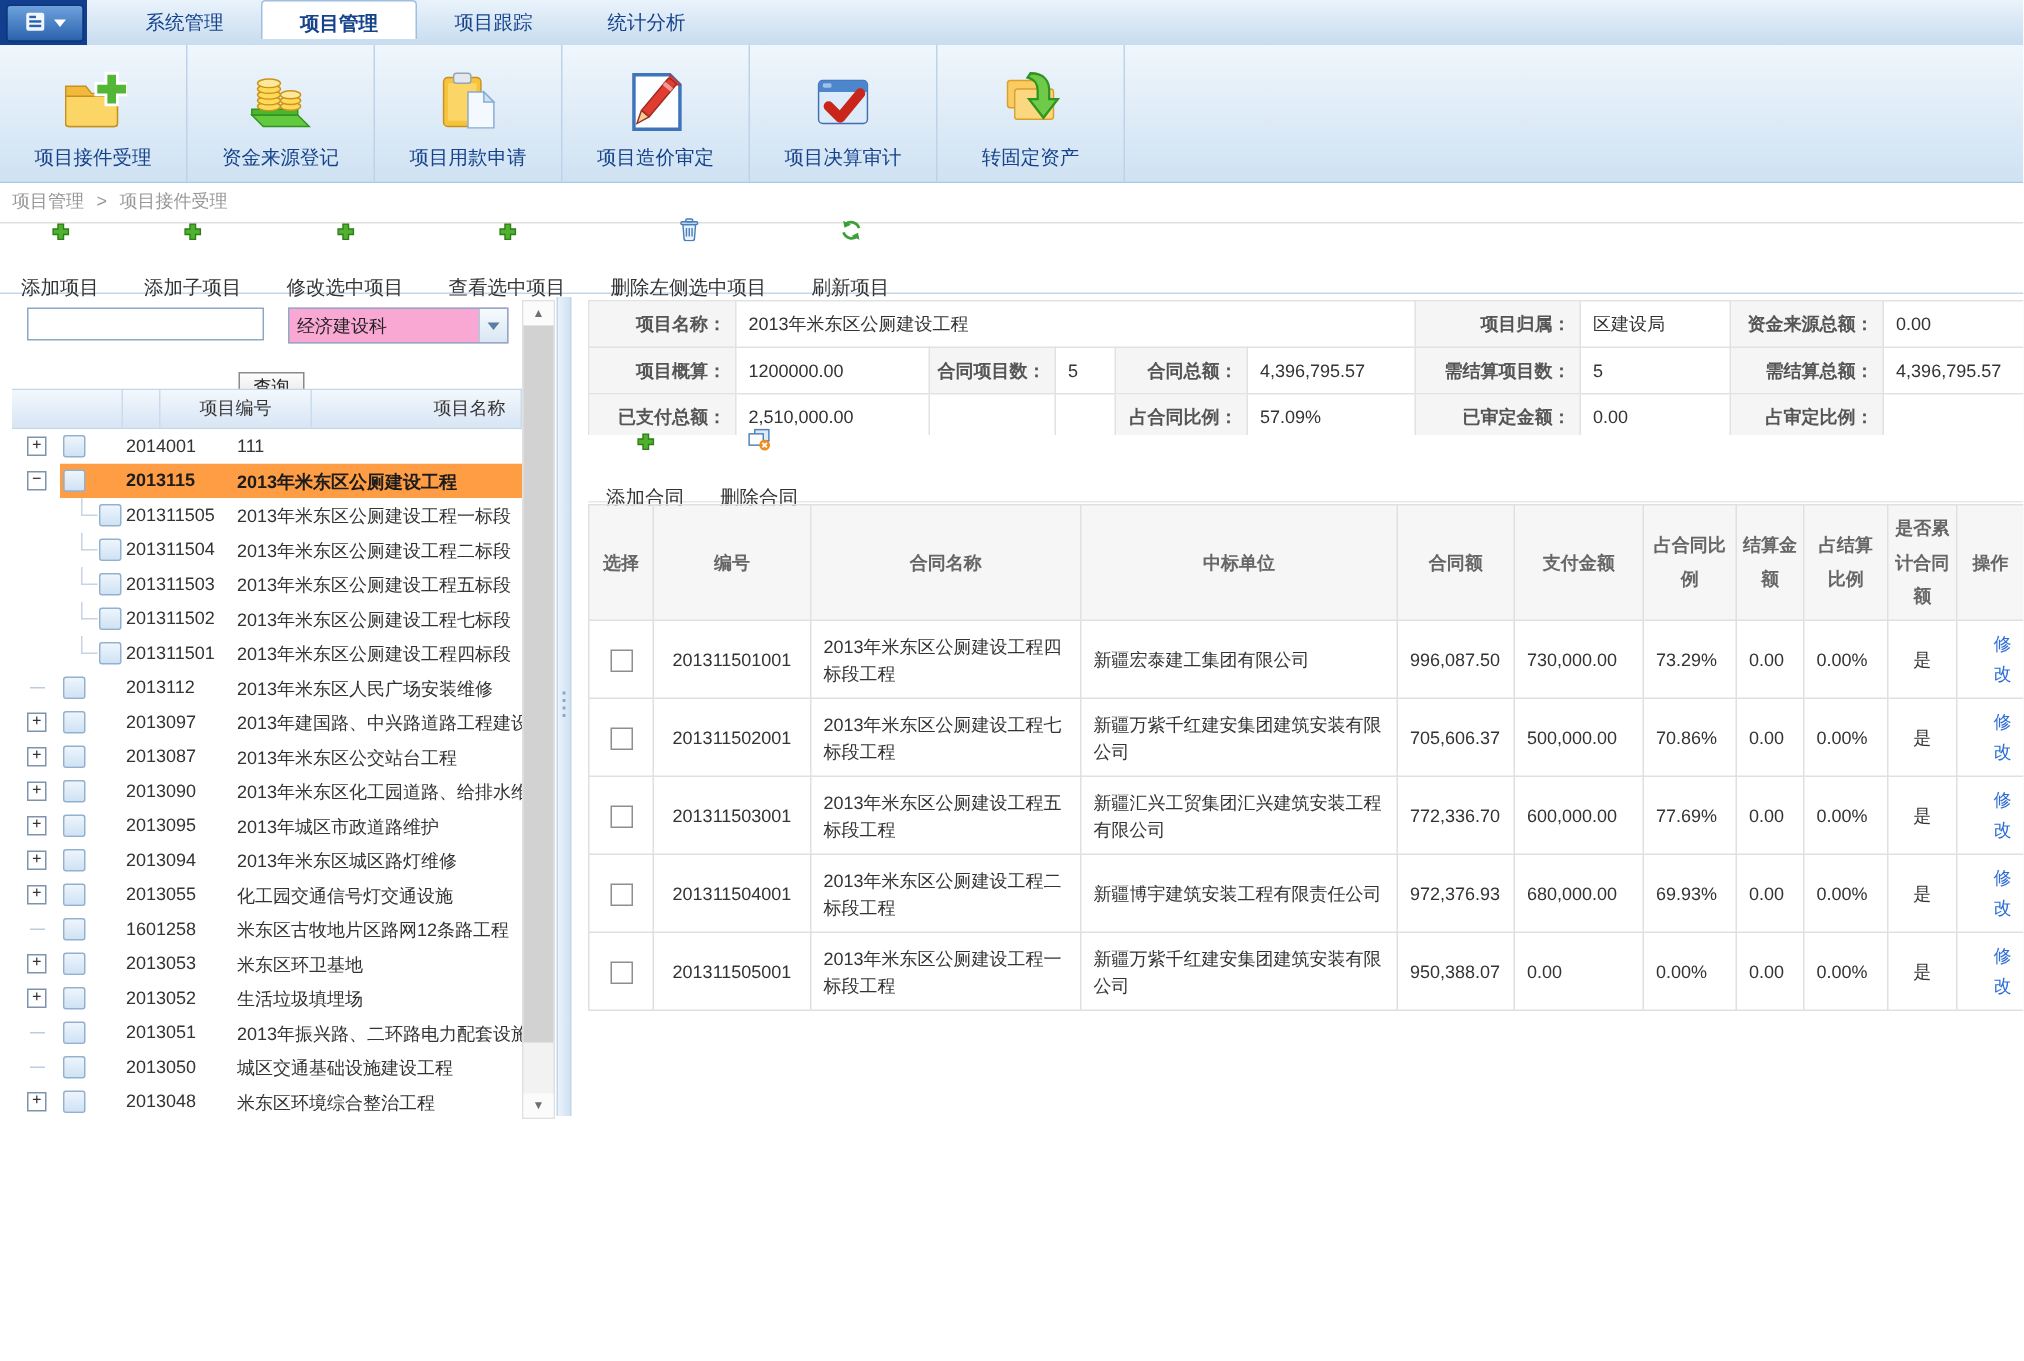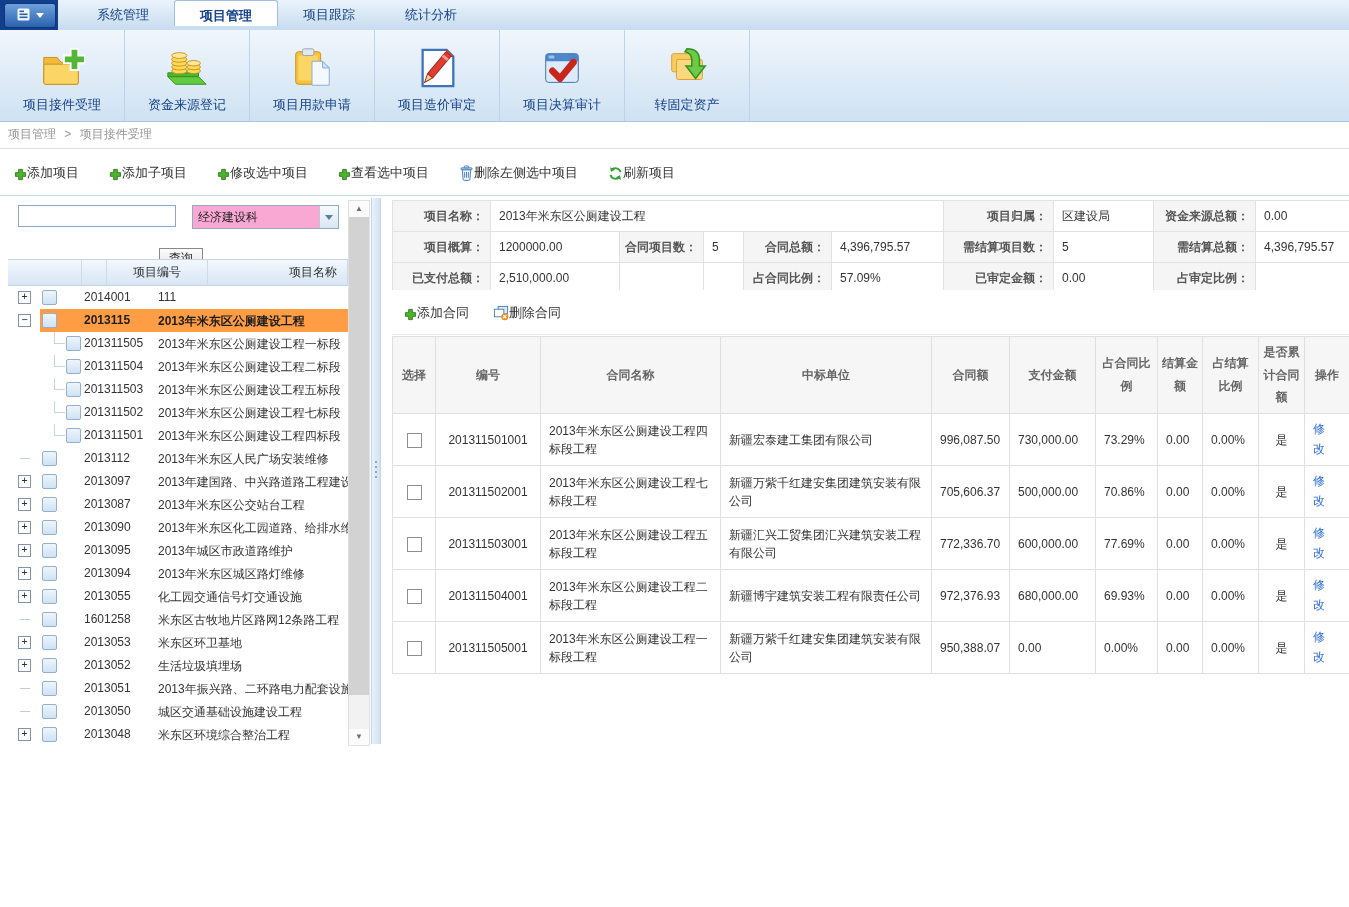--- a/index.html
+++ b/index.html
@@ -25,21 +25,21 @@
   .tool-icon{height:50px;display:flex;align-items:center;justify-content:center;}
   .tool-label{color:#15428b;font-size:13px;margin-top:3px;white-space:nowrap;}
 
   
   .breadcrumb{position:absolute;left:0;top:122px;width:100%;height:25px;line-height:25px;padding-left:8px;color:#979797;font-size:12px;}
   .breadcrumb .sep{margin:0 5px;}
 
   
   .actionbar{position:absolute;left:0;top:148px;width:100%;height:46px;background:#fff;
     border-top:1px solid #e0e0e0;border-bottom:1px solid #c5d8ea;display:flex;align-items:center;gap:30px;padding-left:14px;}
-  .action{display:flex;flex-direction:row;align-items:center;cursor:pointer;}
+  .action{display:flex;flex-direction:column;align-items:center;cursor:pointer;gap:20px;}
   .action .a-icon{height:17px;display:flex;align-items:flex-end;justify-content:center;}
   .action .a-label{margin-top:2px;color:#333;font-size:13px;white-space:nowrap;}
 
   
   .search-input{position:absolute;left:18px;top:205px;width:150px;height:20px;border:1px solid #8ca8c6;font-size:12px;padding:0 3px;}
   .dept-select{position:absolute;left:192px;top:205px;width:145px;height:22px;border:1px solid #93aac4;background:#f9a8d4;
     display:flex;align-items:center;cursor:pointer;}
   .sel-text{flex:1;padding-left:5px;font-size:12px;color:#222;}
   .sel-btn{width:18px;height:100%;border-left:1px solid #b8c6d8;background:linear-gradient(#f6fafd,#d9e7f4);
     display:flex;align-items:center;justify-content:center;}
@@ -94,21 +94,21 @@
   .contract-table{position:absolute;left:392px;top:336px;width:957px;border-collapse:collapse;table-layout:fixed;}
   .contract-table th{border:1px solid #e0e0e0;background:#f6f6f6;height:76px;color:#666;font-weight:bold;
     font-size:12px;text-align:center;padding:0 4px;line-height:1.9;}
   .contract-table td{border:1px solid #e0e0e0;height:45px;font-size:12px;color:#333;vertical-align:middle;
     padding:3px 8px;line-height:1.5;}
   .c-check{text-align:center;}
   .cb2{display:inline-block;width:13px;height:13px;border:1px solid #8e8e8e;background:#fff;cursor:pointer;vertical-align:middle;}
   .c-code{text-align:center;padding:3px 2px;}
   .c-amount,.c-paid,.c-pay_ratio,.c-settle,.c-settle_ratio{padding-left:10px;}
   .c-cumulative{text-align:center;}
-  .c-act{text-align:left;padding:3px 2px;}
+  .c-act{text-align:right;padding:3px 2px;}
   .modify-link{display:inline-block;width:16px;line-height:1.6;cursor:pointer;text-decoration:none;}
 </style>
 </head>
 <body>
 
 <div class="app">
 
   <div class="topbar">
     <div class="menu-chip">
       <div class="menu-btn">

